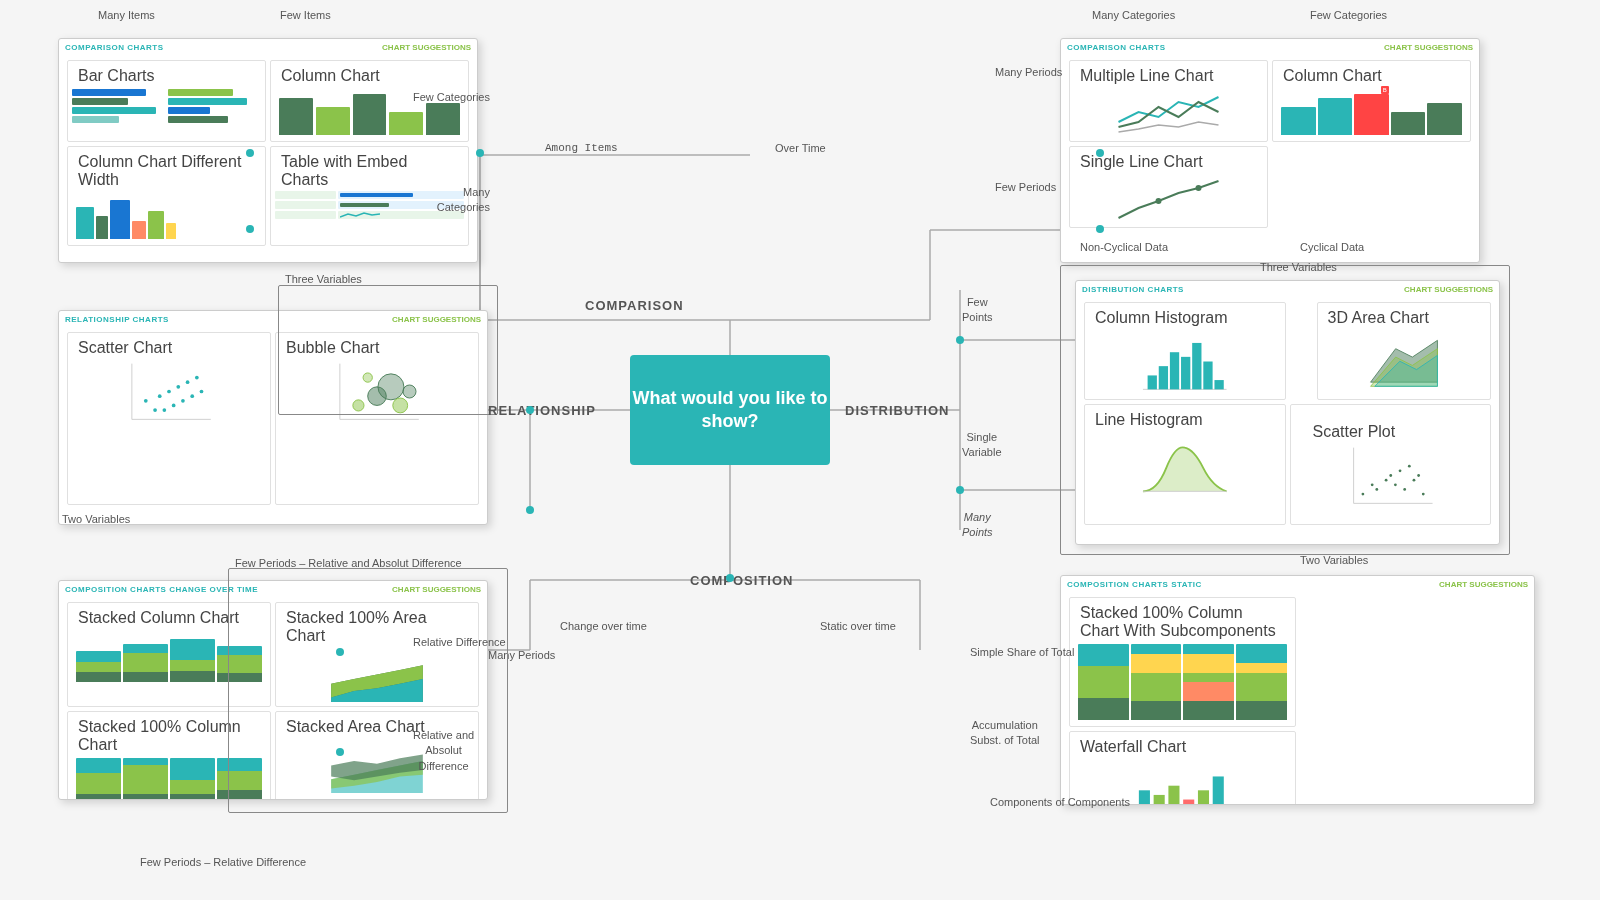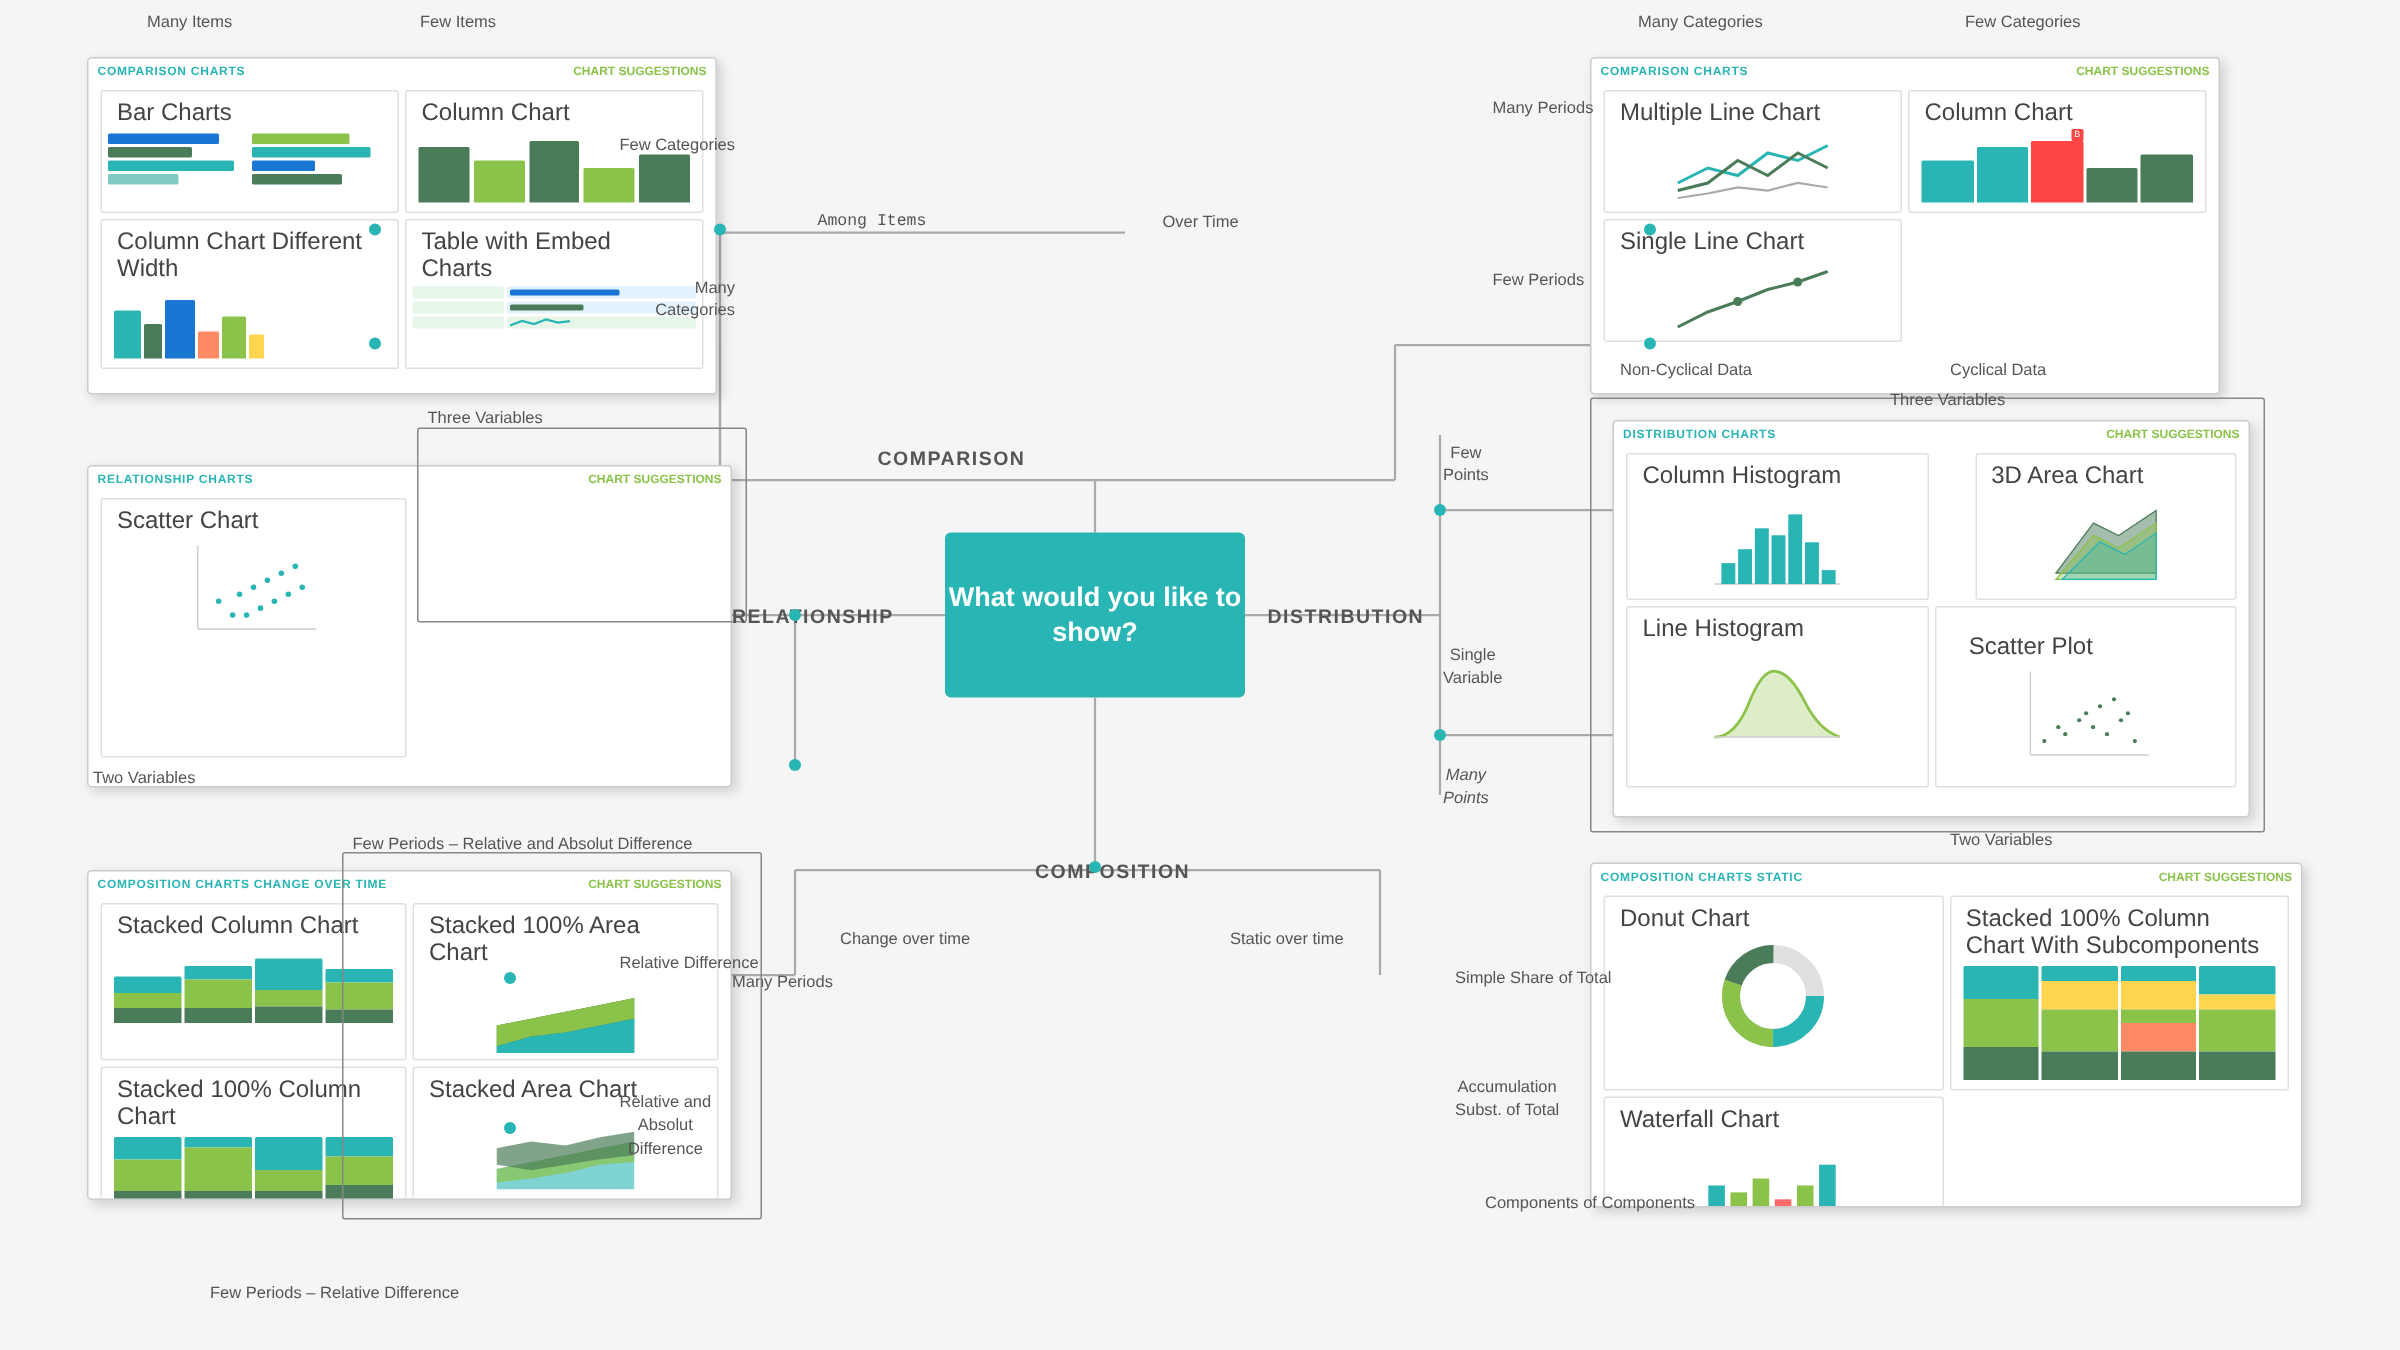--- a/index.html
+++ b/index.html
@@ -335,20 +335,35 @@
             <circle cx="65" cy="45" r="2" fill="#2ab5b5"></circle>
             <circle cx="70" cy="25" r="2" fill="#2ab5b5"></circle>
             <circle cx="75" cy="40" r="2" fill="#2ab5b5"></circle>
             <circle cx="80" cy="20" r="2" fill="#2ab5b5"></circle>
             <circle cx="85" cy="35" r="2" fill="#2ab5b5"></circle>
             <circle cx="45" cy="55" r="2" fill="#2ab5b5"></circle>
           </svg>
         </div>
       </div>
 
+      <div style="border:1px solid #e0e0e0; padding:4px; border-radius:2px;">
+        <div class="chart-title">Bubble Chart</div>
+        <div style="height:65px; position:relative;">
+          <svg width="100%" height="100%" viewBox="0 0 100 70">
+            <line x1="10" y1="65" x2="95" y2="65" stroke="#ccc" stroke-width="1"></line>
+            <line x1="10" y1="5" x2="10" y2="65" stroke="#ccc" stroke-width="1"></line>
+            <circle cx="30" cy="50" r="6" fill="rgba(139,195,74,0.5)" stroke="#8bc34a" stroke-width="1"></circle>
+            <circle cx="50" cy="40" r="10" fill="rgba(74,124,89,0.5)" stroke="#4a7c59" stroke-width="1"></circle>
+            <circle cx="65" cy="30" r="14" fill="rgba(74,124,89,0.4)" stroke="#4a7c59" stroke-width="1"></circle>
+            <circle cx="75" cy="50" r="8" fill="rgba(139,195,74,0.5)" stroke="#8bc34a" stroke-width="1"></circle>
+            <circle cx="40" cy="20" r="5" fill="rgba(139,195,74,0.4)" stroke="#8bc34a" stroke-width="1"></circle>
+            <circle cx="85" cy="35" r="7" fill="rgba(74,124,89,0.4)" stroke="#4a7c59" stroke-width="1"></circle>
+          </svg>
+        </div>
+      </div>
     </div>
   </div>
 
   <div class="chart-card" style="left:1075px; top:280px; width:425px; height:265px;">
     <div class="card-header">
       <span class="card-type-label distribution">DISTRIBUTION CHARTS</span>
       <span class="card-suggestion-label">CHART SUGGESTIONS</span>
     </div>
     <div style="display:grid; grid-template-columns:1fr 1fr; gap:4px; padding:4px 8px 8px 8px; height:calc(100% - 28px);">
 
@@ -496,32 +511,20 @@
     </div>
   </div>
 
   <div class="chart-card" style="left:1060px; top:575px; width:475px; height:230px;">
     <div class="card-header">
       <span class="card-type-label composition">COMPOSITION CHARTS STATIC</span>
       <span class="card-suggestion-label">CHART SUGGESTIONS</span>
     </div>
     <div style="display:grid; grid-template-columns:1fr 1fr; gap:4px; padding:4px 8px 8px 8px; height:calc(100% - 28px);">
 
-      <div style="border:1px solid #e0e0e0; padding:4px; border-radius:2px;">
-        <div class="chart-title">Donut Chart</div>
-        <div style="height:80px;display:flex;align-items:center;justify-content:center;">
-          <svg width="70" height="70" viewBox="0 0 70 70">
-            <circle cx="35" cy="35" r="28" fill="none" stroke="#e0e0e0" stroke-width="12"></circle>
-            <circle cx="35" cy="35" r="28" fill="none" stroke="#2ab5b5" stroke-width="12" stroke-dasharray="88 176" stroke-dashoffset="44"></circle>
-            <circle cx="35" cy="35" r="28" fill="none" stroke="#8bc34a" stroke-width="12" stroke-dasharray="53 176" stroke-dashoffset="-44"></circle>
-            <circle cx="35" cy="35" r="28" fill="none" stroke="#4a7c59" stroke-width="12" stroke-dasharray="35 176" stroke-dashoffset="-97"></circle>
-            <circle cx="35" cy="35" r="20" fill="white"></circle>
-          </svg>
-        </div>
-      </div>
 
       <div style="border:1px solid #e0e0e0; padding:4px; border-radius:2px;">
         <div class="chart-title">Stacked 100% Column Chart With Subcomponents</div>
         <div style="display:flex;align-items:flex-end;gap:2px;height:80px;padding:2px 4px;">
           <div style="flex:1;display:flex;flex-direction:column;height:100%;">
             <div style="flex:2;background:#2ab5b5;border-radius:1px 1px 0 0;"></div>
             <div style="flex:3;background:#8bc34a;"></div>
             <div style="flex:2;background:#4a7c59;"></div>
           </div>
           <div style="flex:1;display:flex;flex-direction:column;height:100%;">

